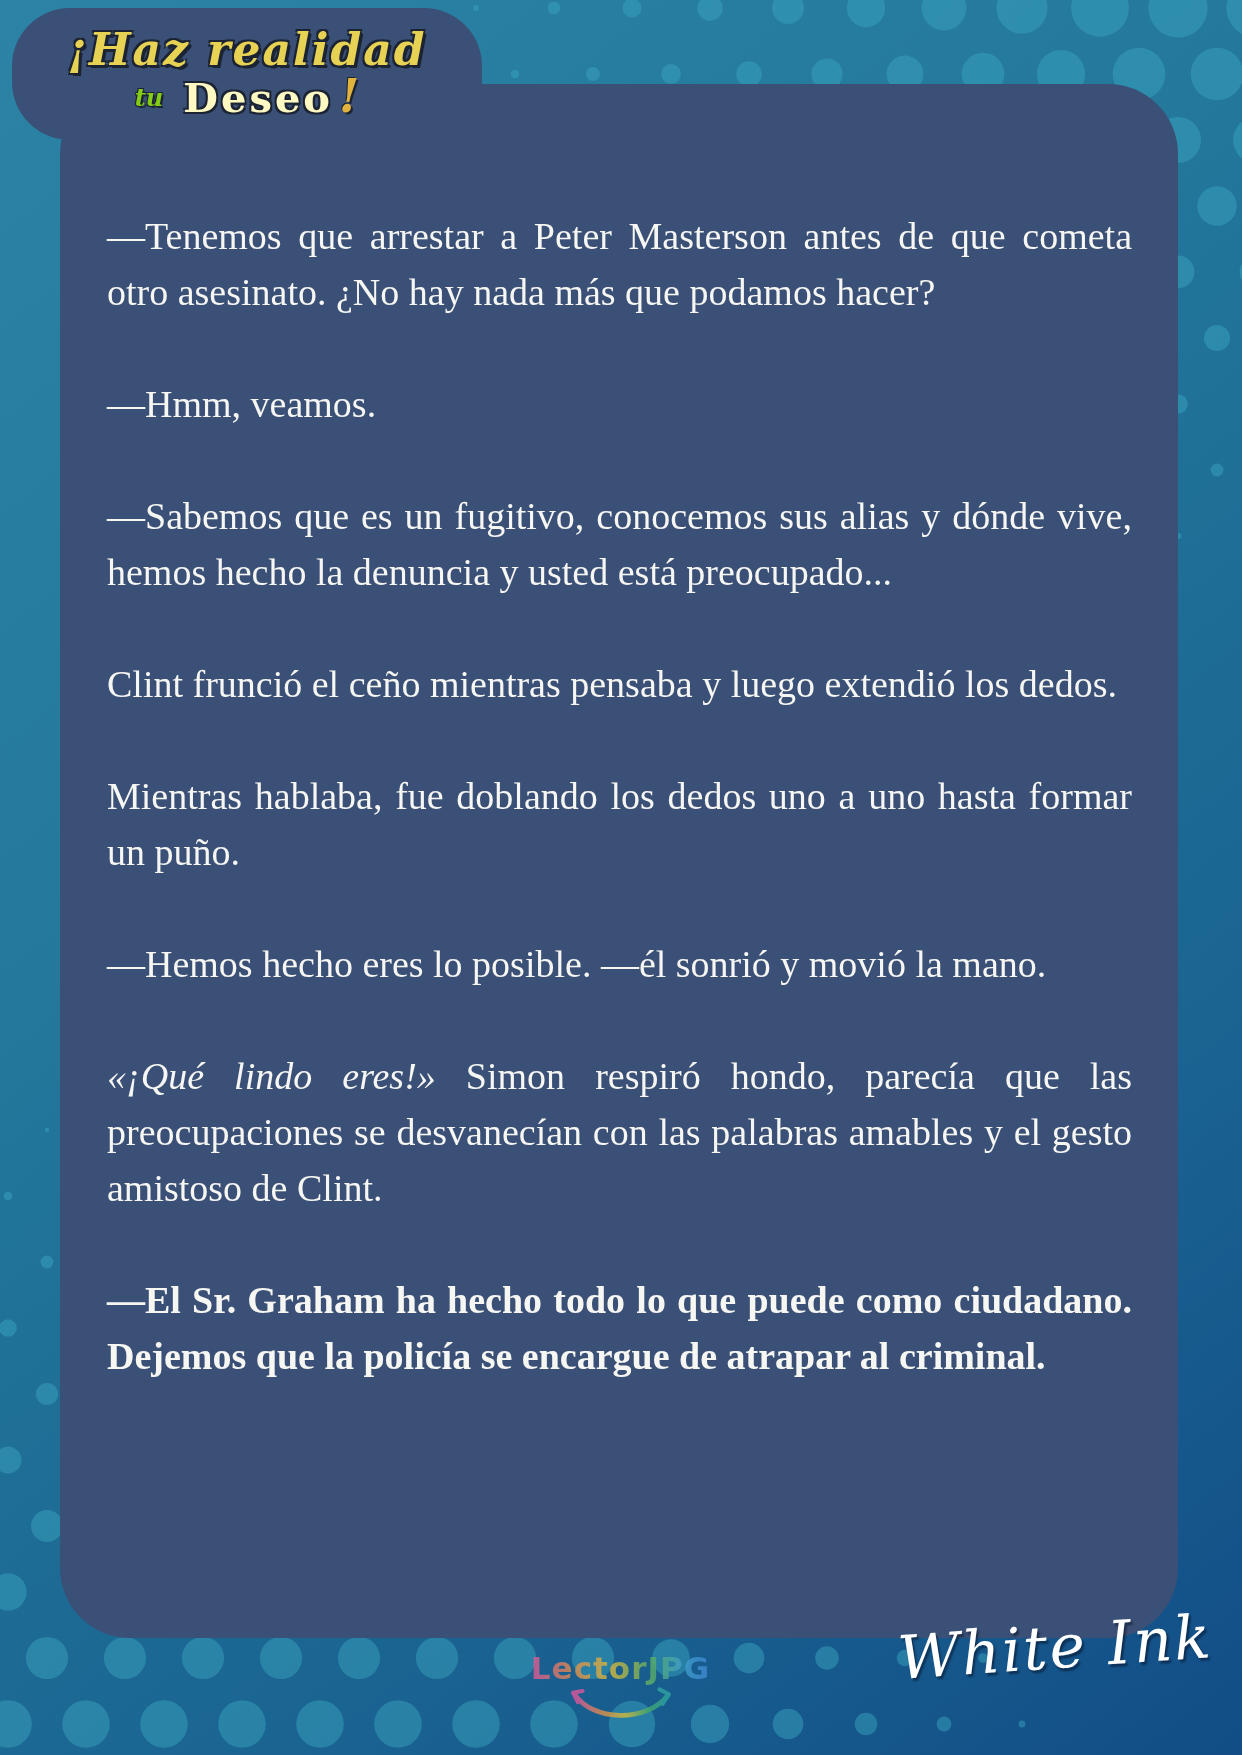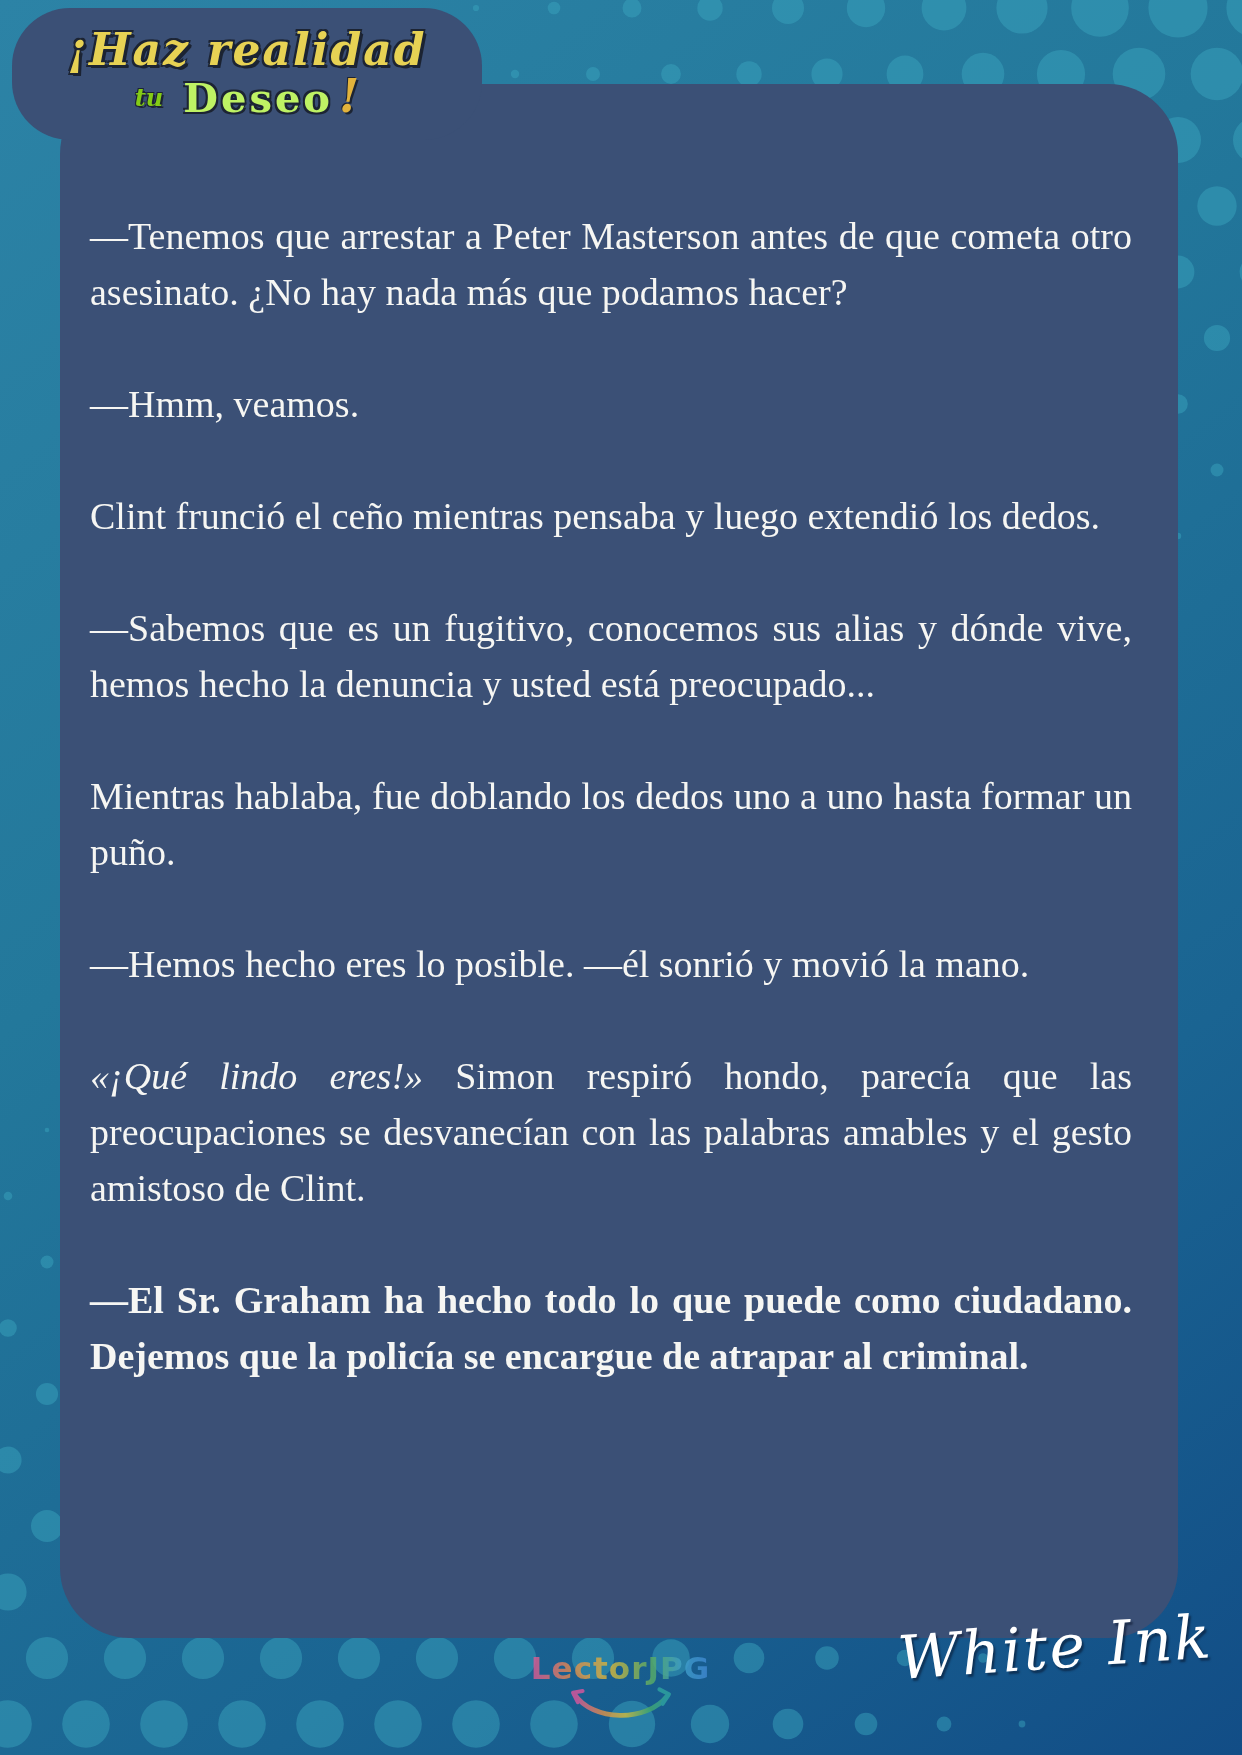--- a/index.html
+++ b/index.html
@@ -24,33 +24,33 @@
     color:#e7d254;letter-spacing:2px;
     text-shadow:-2px -2px 0 #1c2433,2px -2px 0 #1c2433,-2px 2px 0 #1c2433,2px 2px 0 #1c2433,3px 3px 0 #1c2433;
   }
   .logo-l2{text-align:center;margin-top:-6px;}
   .logo-tu{
     font:italic 700 24px "DejaVu Serif",serif;color:#84cc16;
     margin-right:20px;position:relative;top:-6px;
     text-shadow:-1px -1px 0 #1c2433,1px -1px 0 #1c2433,-1px 1px 0 #1c2433,2px 2px 0 #1c2433;
   }
   .logo-deseo{
-    font:700 40px "DejaVu Serif",serif;color:#bef264;letter-spacing:3px;
+    font:700 40px "DejaVu Serif",serif;color:#fef9c3;letter-spacing:3px;
     text-shadow:-2px -2px 0 #1c2433,2px -2px 0 #1c2433,-2px 2px 0 #1c2433,2px 2px 0 #1c2433;
   }
   .logo-bang{
     font:italic 800 46px "DejaVu Serif",serif;color:#e2b33c;margin-left:6px;
     text-shadow:-1px -1px 0 #1c2433,2px 2px 0 #1c2433;
   }
 
   
   .card{
     position:absolute;left:60px;top:84px;width:1118px;height:1554px;
     border-radius:70px;background:#3b5076;
-    box-sizing:border-box;padding:124px 46px 40px 30px;
+    box-sizing:border-box;padding:124px 46px 40px 47px;
   }
   .story p{
     margin:0 0 56px 0;
     font:38px/56px "Liberation Serif",serif;
     color:#f6f6f3;text-align:justify;
   }
   .story p:last-child{margin-bottom:0;font-weight:bold;}
   .story em{}
 
   
@@ -297,22 +297,22 @@
       <circle cx="749" cy="1790" r="18.1"></circle>
       <circle cx="827" cy="1790" r="14.0"></circle>
       <circle cx="905" cy="1790" r="9.8"></circle>
       <circle cx="983" cy="1790" r="5.7"></circle>
     </svg>
 
   <div class="card">
     <div class="story" id="story">
         <p>—Tenemos que arrestar a Peter Masterson antes de que cometa otro asesinato. ¿No hay nada más que podamos hacer?</p>
         <p>—Hmm, veamos.</p>
+        <p>—Sabemos que es un fugitivo, conocemos sus alias y dónde vive, hemos hecho la denuncia y usted está preocupado...</p>
         <p>Clint frunció el ceño mientras pensaba y luego extendió los dedos.</p>
-        <p>—Sabemos que es un fugitivo, conocemos sus alias y dónde vive, hemos hecho la denuncia y usted está preocupado...</p>
         <p>Mientras hablaba, fue doblando los dedos uno a uno hasta formar un puño.</p>
         <p>—Hemos hecho eres lo posible. —él sonrió y movió la mano.</p>
         <p><em>«¡Qué lindo eres!»</em> Simon respiró hondo, parecía que las preocupaciones se desvanecían con las palabras amables y el gesto amistoso de Clint.</p>
         <p>—El Sr. Graham ha hecho todo lo que puede como ciudadano. Dejemos que la policía se encargue de atrapar al criminal.</p>
       </div>
   </div>
 
   <div class="tab">
     <div class="logo-l1">¡Haz realidad</div>
     <div class="logo-l2">

